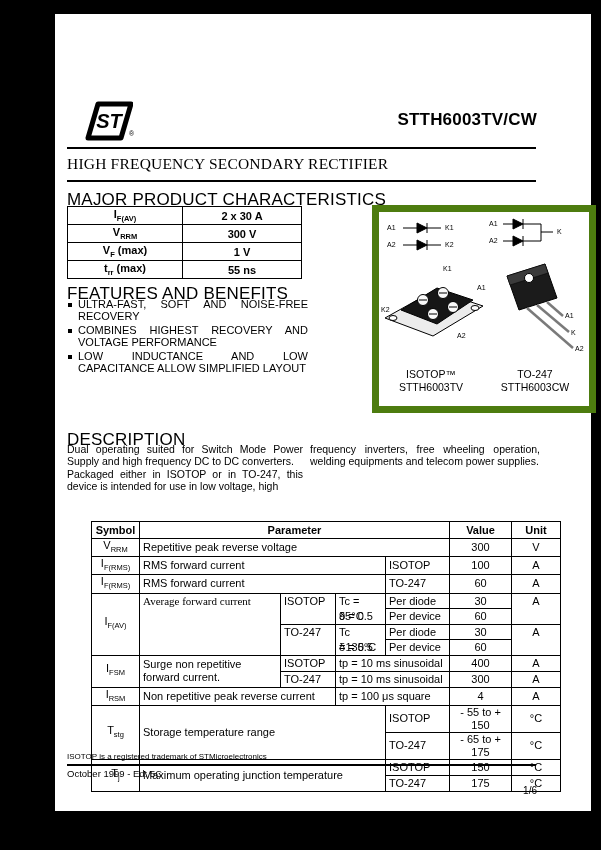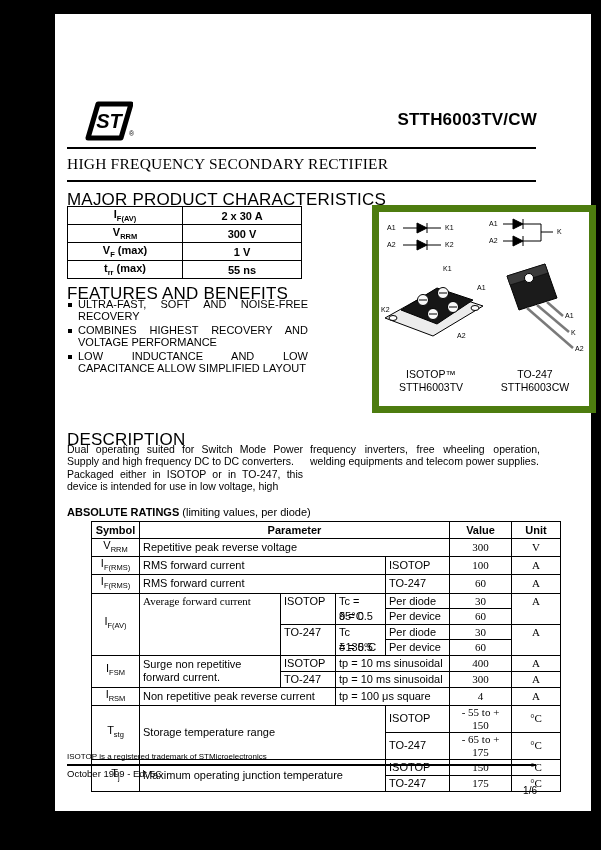--- a/index.html
+++ b/index.html
@@ -52,21 +52,21 @@
   .desc-col p { margin:0 0 2px 0; }
 
   
   #ratings-heading { position:absolute; left:12px; top:492px; font-size:11px; }
   #ratings-heading .b { font-weight:bold; }
   #ratings-table { position:absolute; left:12px; top:507px; border-collapse:collapse; table-layout:fixed;margin-left:24px; }
   #ratings-table th, #ratings-table td { border:1px solid #000; font-size:11px; padding:0 3px; overflow:hidden; }
   #ratings-table th { height:16px; font-weight:bold; text-align:center; }
   #ratings-table td { height:15px; line-height:13px; vertical-align:middle; }
   #ratings-table .sym { text-align:center; }
-  #ratings-table .val, #ratings-table .unit { text-align:center;font-family:Liberation Serif, serif; }
+  #ratings-table .val, #ratings-table .unit { text-align:center; }
   #ratings-table .vtop { vertical-align:top; }
   #ratings-table .lh15 { line-height:15px; }
   #ratings-table .cell2 { padding:0; }
   #ratings-table .cell2 > div { height:15px; line-height:15px; padding:0 3px; box-sizing:border-box; }
   #ratings-table .cell2 > div.div1 { border-bottom:1px solid #000; }
 
   
   #ft-trademark { position:absolute; left:12px; top:738px; font-size:8px; }
   #ft-rule { top:750px; }
   #ft-date { position:absolute; left:12px; top:754px; font-size:9.5px; }
@@ -208,23 +208,20 @@
 
   <div id="desc-heading" class="sec-heading">DESCRIPTION</div>
   <div id="desc-col1" class="desc-col">
     <p>Dual operating suited for Switch Mode Power Supply and high frequency DC to DC converters.</p>
     <p>Packaged either in ISOTOP or in TO-247, this device is intended for use in low voltage, high</p>
   </div>
   <div id="desc-col2" class="desc-col">
     <p>frequency inverters, free wheeling operation, welding equipments and telecom power supplies.</p>
   </div>
 
-  <div id="ratings-heading">
-    <span class="b">ABSOLUTE RATINGS</span> <span>(limiting values, per diode)</span>
-  </div>
   <table id="ratings-table">
     <colgroup>
       <col style="width:48px">
         <col style="width:141px">
         <col style="width:55px">
         <col style="width:50px">
         <col style="width:64px">
         <col style="width:62px">
         <col style="width:49px">
     </colgroup>

